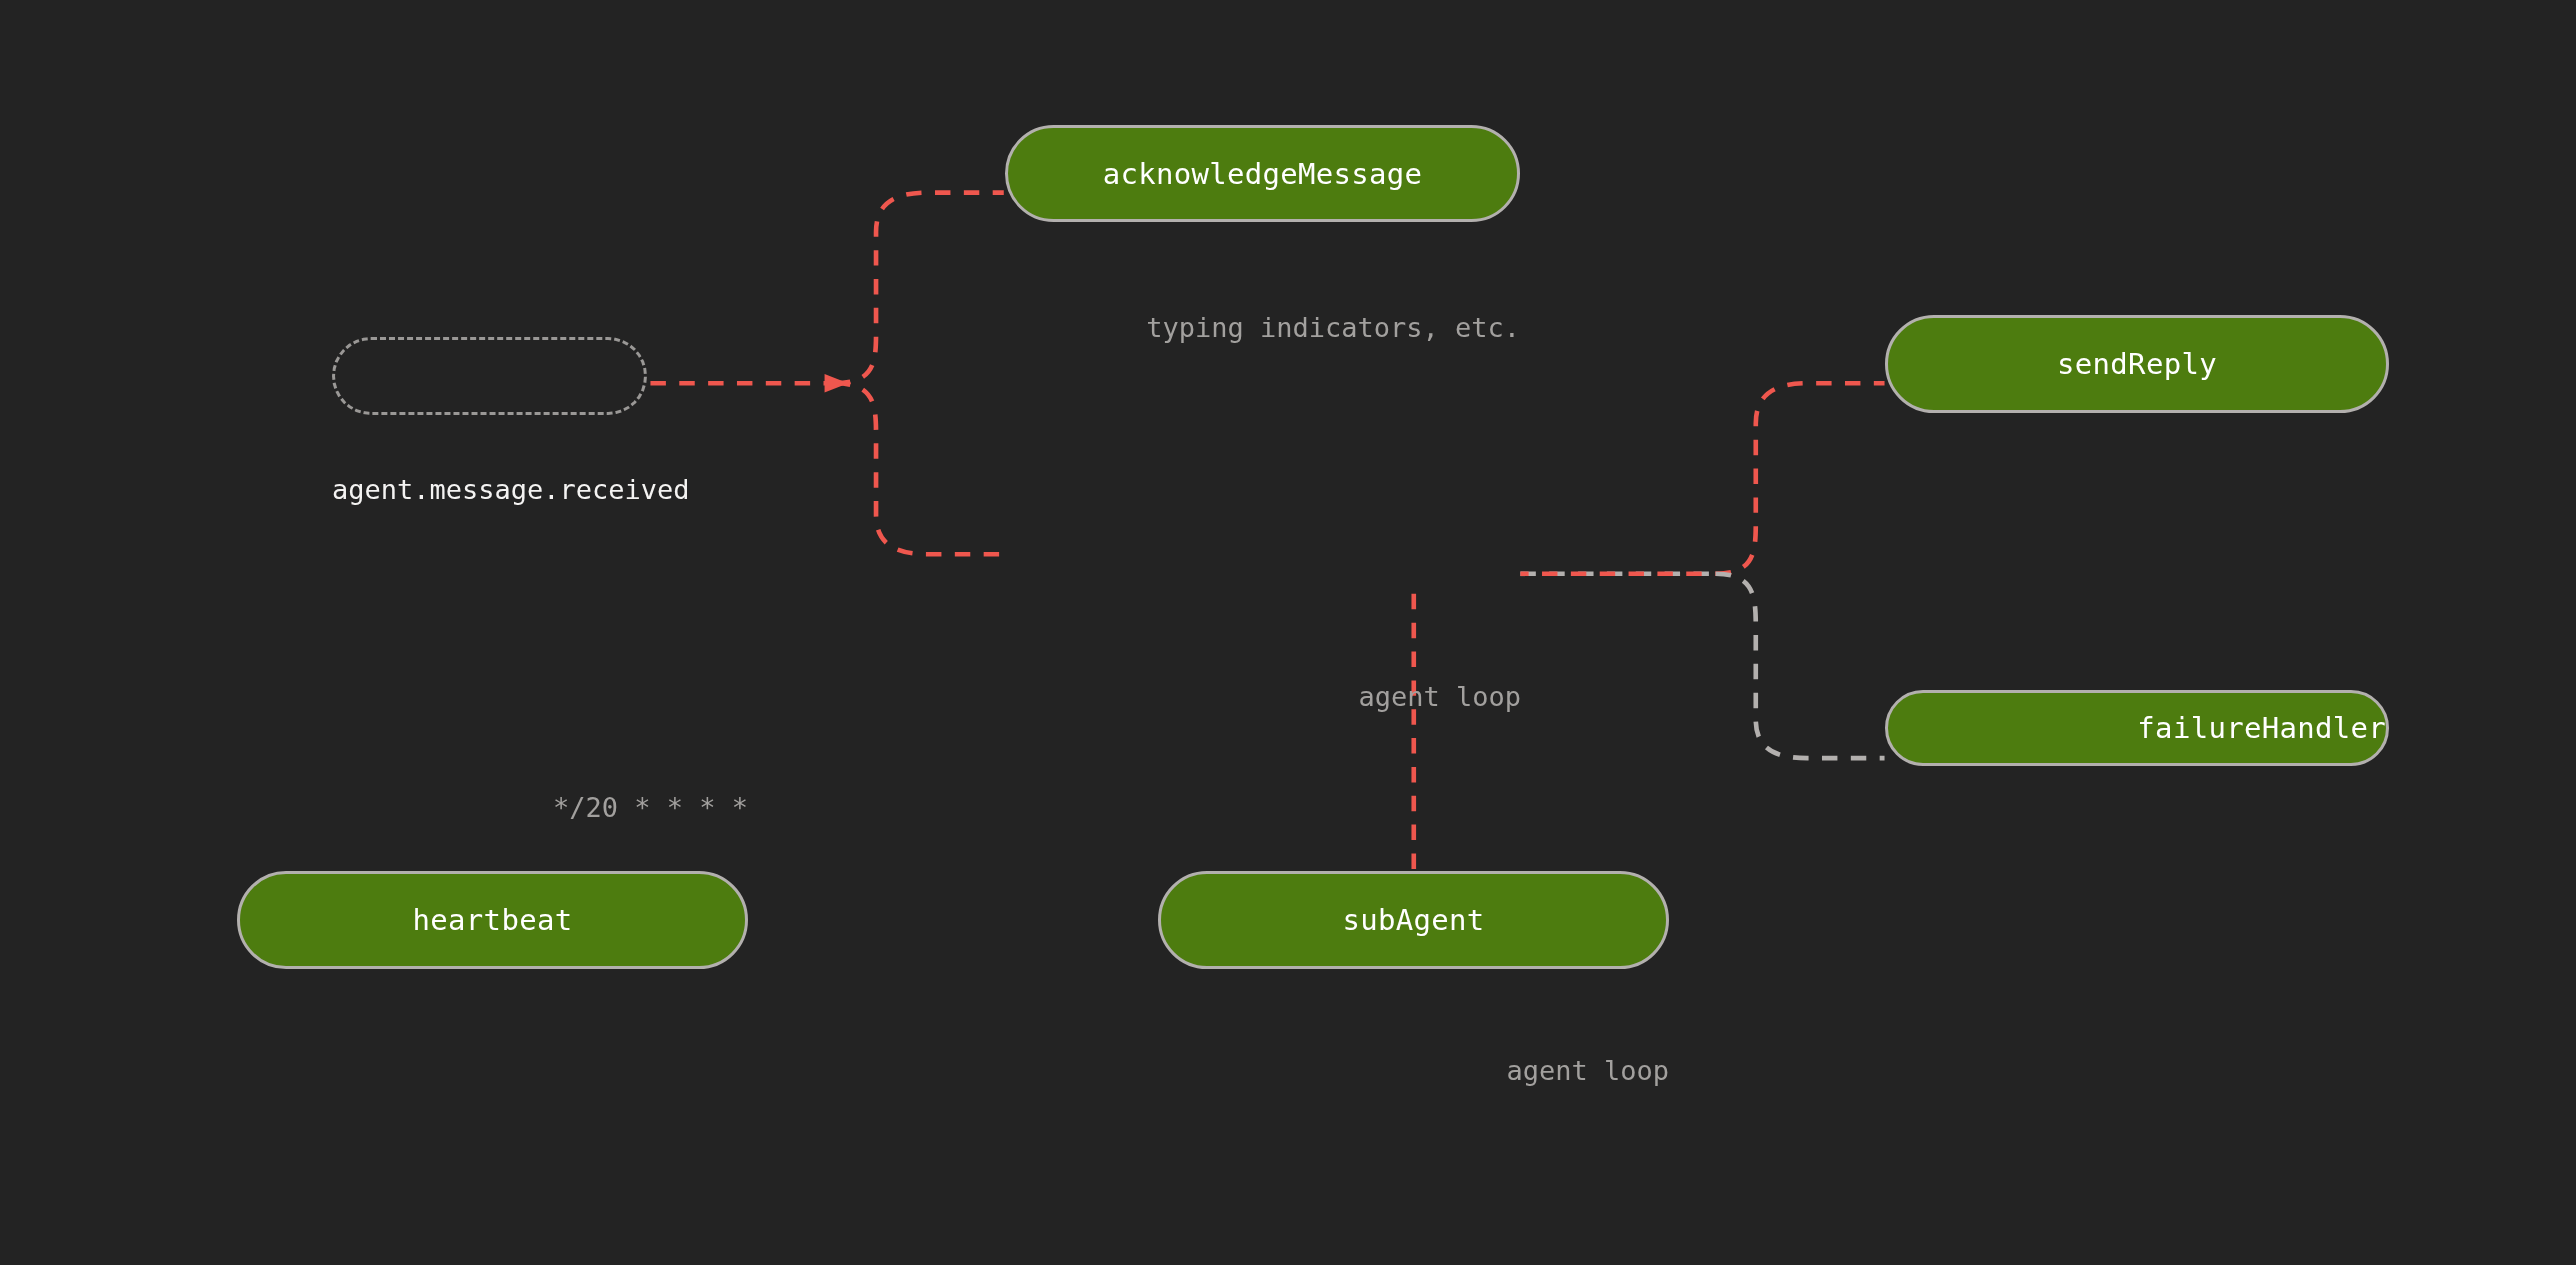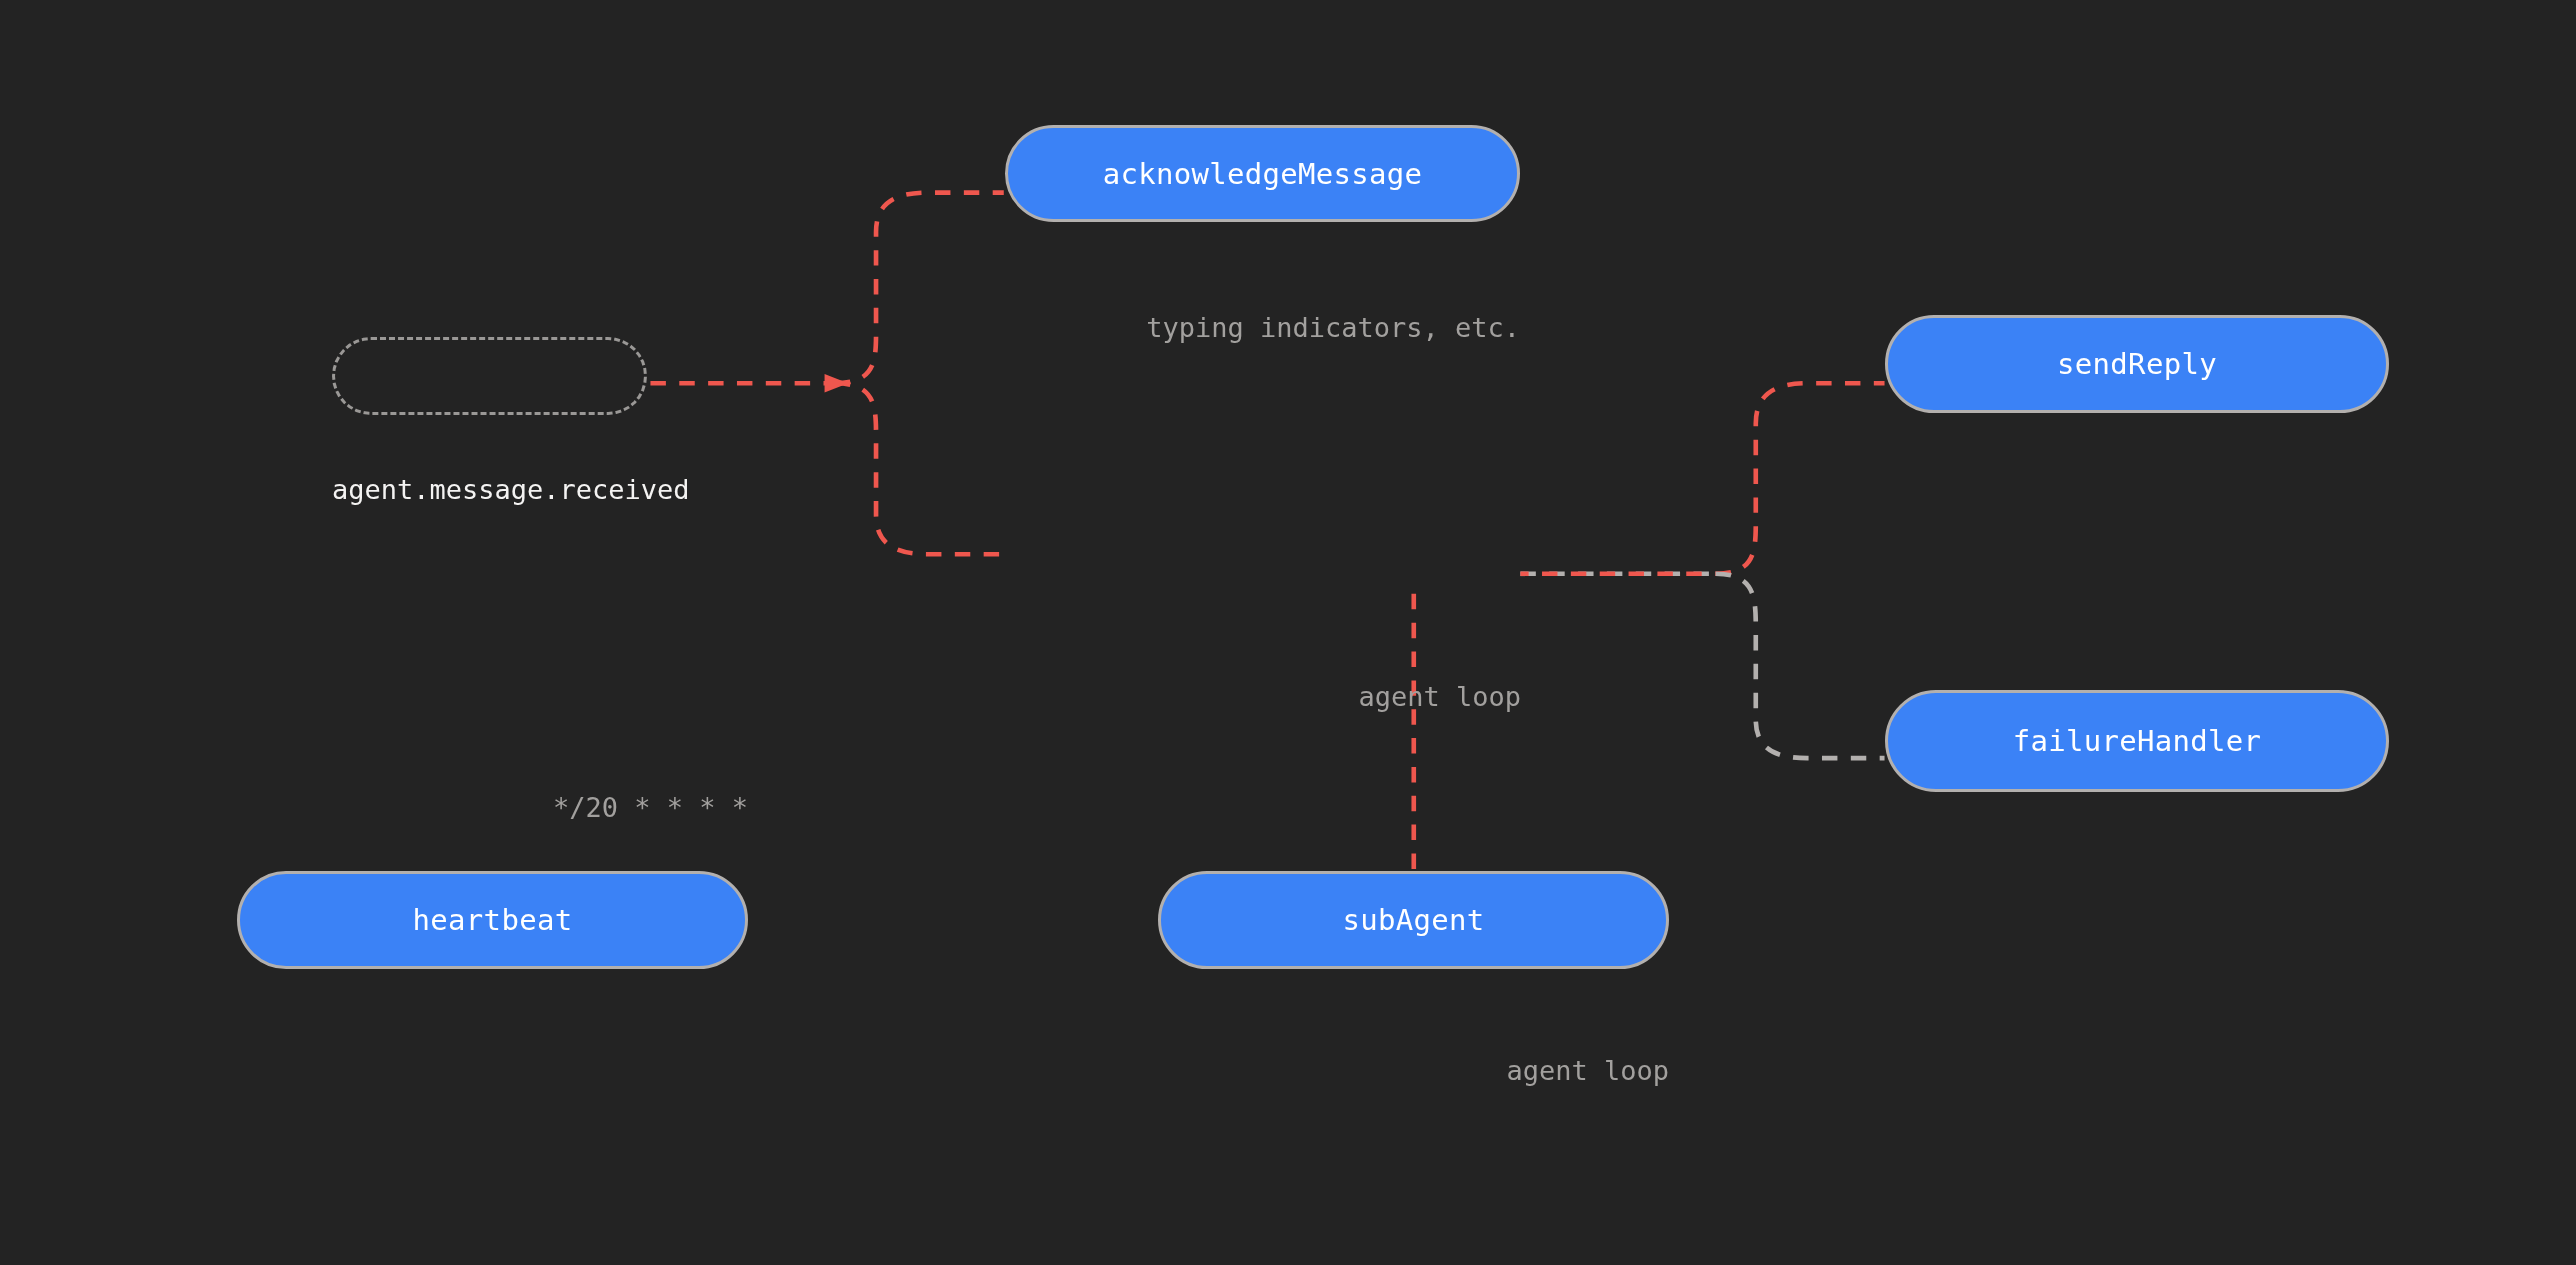--- a/index.html
+++ b/index.html
@@ -26,21 +26,21 @@
     width: 2638px;
     height: 1265px;
     pointer-events: none;
   }
   .node {
     position: absolute;
     box-sizing: border-box;
     display: flex;
     align-items: center;
     justify-content: center;
-    background: #3b82f6;
+    background: #4d7c0f;
     border: 3.1px solid #b3b0ae;
     border-radius: 515px;
     color: #ffffff;
     font-size: 29px;
     letter-spacing: 0.3px;
     white-space: nowrap;
     z-index: 3;
   }
   .node.trigger {
     background: transparent;
@@ -94,21 +94,21 @@
     <span>acknowledgeMessage</span>
   </div>
   <div class="caption" style="left:1005px; top:312px; width:515px;">typing indicators, etc.</div>
 
   <div class="caption" style="left:1004px; top:681px; width:517px;">agent loop</div>
 
   <div class="node" style="left:1885px; top:315px; width:504px; height:98px;">
     <span>sendReply</span>
   </div>
 
-  <div class="node" style="left:1885px; top:690px; width:504px; height:102px;">
+  <div class="node" style="left:1885px; top:690px; width:504px; height:76px;justify-content:flex-end;">
     <span>failureHandler</span>
   </div>
 
   <div class="node" style="left:1158px; top:871px; width:511px; height:98px;text-align:right;">
     <span>subAgent</span>
   </div>
   <div class="caption" style="left:1158px; top:1055px; width:511px;">agent loop</div>
 
   <div class="caption" style="left:237px; top:792px; width:511px;">*/20 * * * *</div>
   <div class="node" style="left:237px; top:871px; width:511px; height:98px;">

